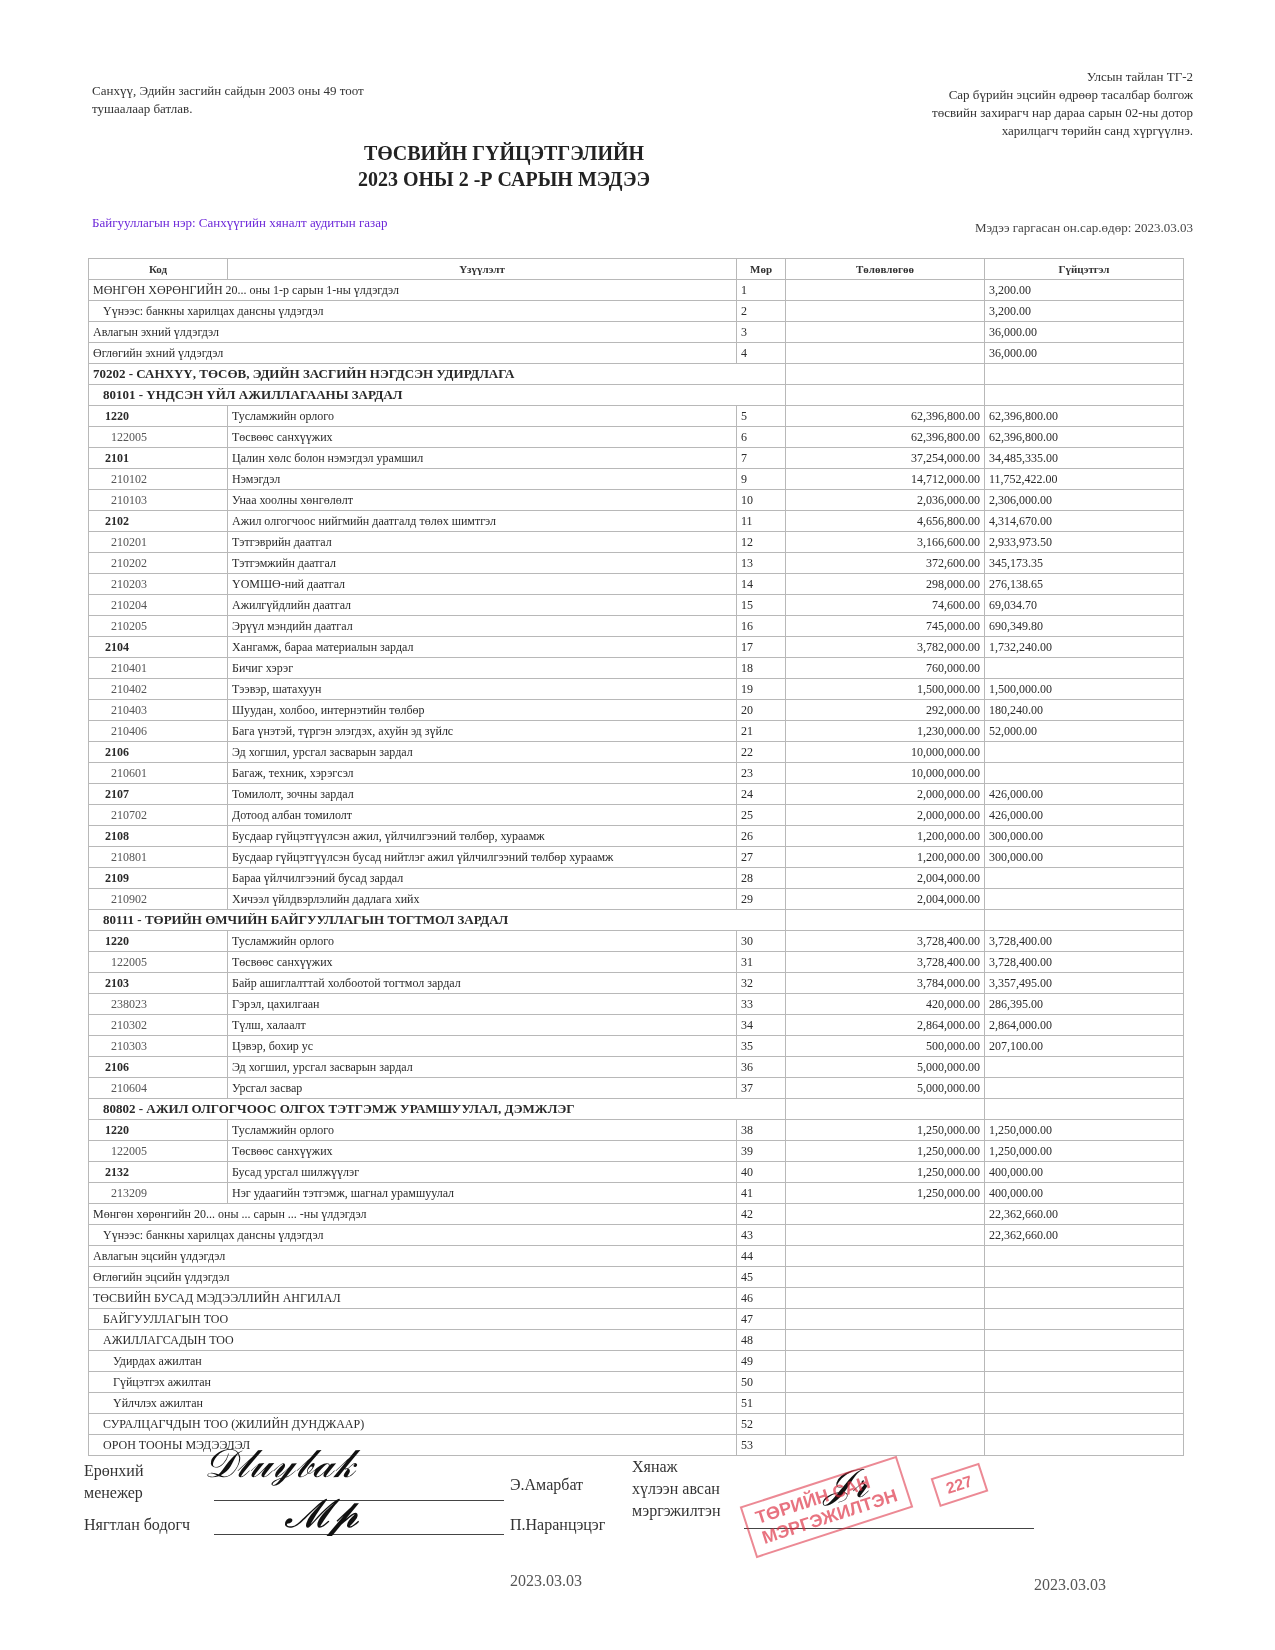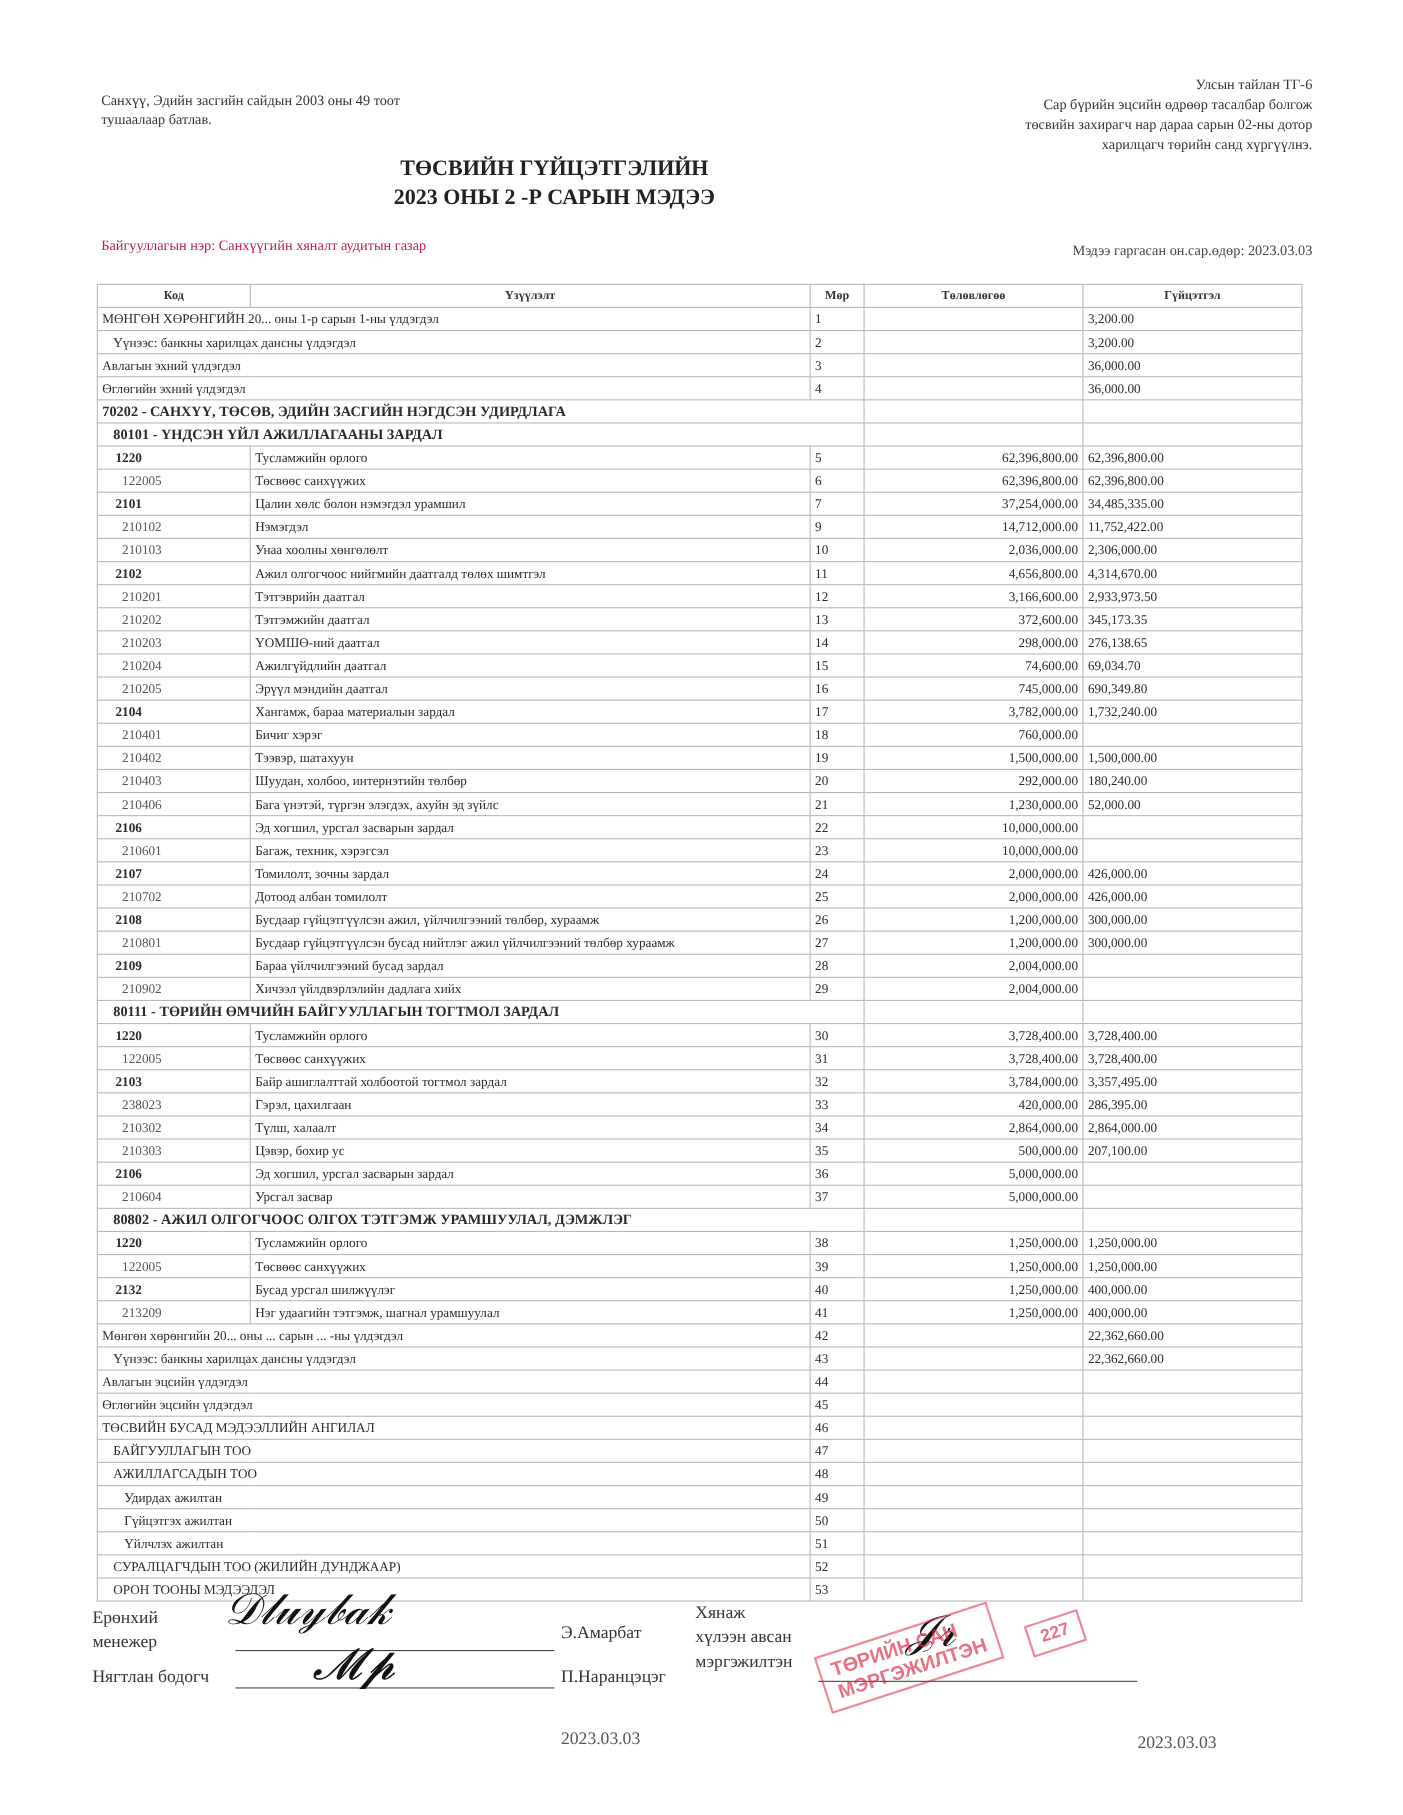--- a/index.html
+++ b/index.html
@@ -1,20 +1,20 @@
 <!DOCTYPE html>
 <html><head>
 <meta charset="utf-8">
 <style>
   html, body { margin:0; padding:0; background:#ffffff; }
   body { width:1275px; height:1650px; position:relative; font-family:"Liberation Serif", serif; color:#2a2a2a; overflow:hidden; }
   .approval { position:absolute; left:92px; top:82px; font-size:13px; line-height:18px; color:#333; width:360px; }
   .report-note { position:absolute; right:82px; top:68px; font-size:13px; line-height:18px; color:#333; text-align:right; width:360px; }
   .title { position:absolute; left:0; width:1008px; top:140px; text-align:center; font-weight:bold; font-size:20px; line-height:26px; color:#222; }
-  .org { position:absolute; left:92px; top:215px; font-size:13px; color:#be185d; }
+  .org { position:absolute; left:92px; top:215px; font-size:13px; color:#6d28d9; }
   .date-issued { position:absolute; right:82px; top:220px; font-size:13px; color:#444; }
   table.budget { position:absolute; left:88px; top:258px; border-collapse:collapse; font-size:12px; }
   table.budget td, table.budget th { border:1px solid #b8b8b8; padding:0 4px; height:20px; line-height:20px; white-space:nowrap; overflow:hidden; }
   table.budget th { font-weight:bold; font-size:11px; text-align:center; color:#333; }
   .c-code { width:112px; }
   .c-desc { width:500px; }
   .c-row { width:40px; }
   .c-plan { width:190px; text-align:right; }
   .c-act { width:190px; text-align:left; }
   .code-bold { font-weight:bold; padding-left:16px !important; }
@@ -30,21 +30,21 @@
 </style>
 </head>
 <body>
 
 <div class="approval">
   <div>Санхүү, Эдийн засгийн сайдын 2003 оны 49 тоот</div>
   <div>тушаалаар батлав.</div>
 </div>
 
 <div class="report-note">
-  <div>Улсын тайлан ТГ-6</div>
+  <div>Улсын тайлан ТГ-2</div>
   <div>Сар бүрийн эцсийн өдрөөр тасалбар болгож</div>
   <div>төсвийн захирагч нар дараа сарын 02-ны дотор</div>
   <div>харилцагч төрийн санд хүргүүлнэ.</div>
 </div>
 
 <div class="title">
   <div>ТӨСВИЙН ГҮЙЦЭТГЭЛИЙН</div>
   <div>2023 ОНЫ 2 -Р САРЫН МЭДЭЭ</div>
 </div>
 

